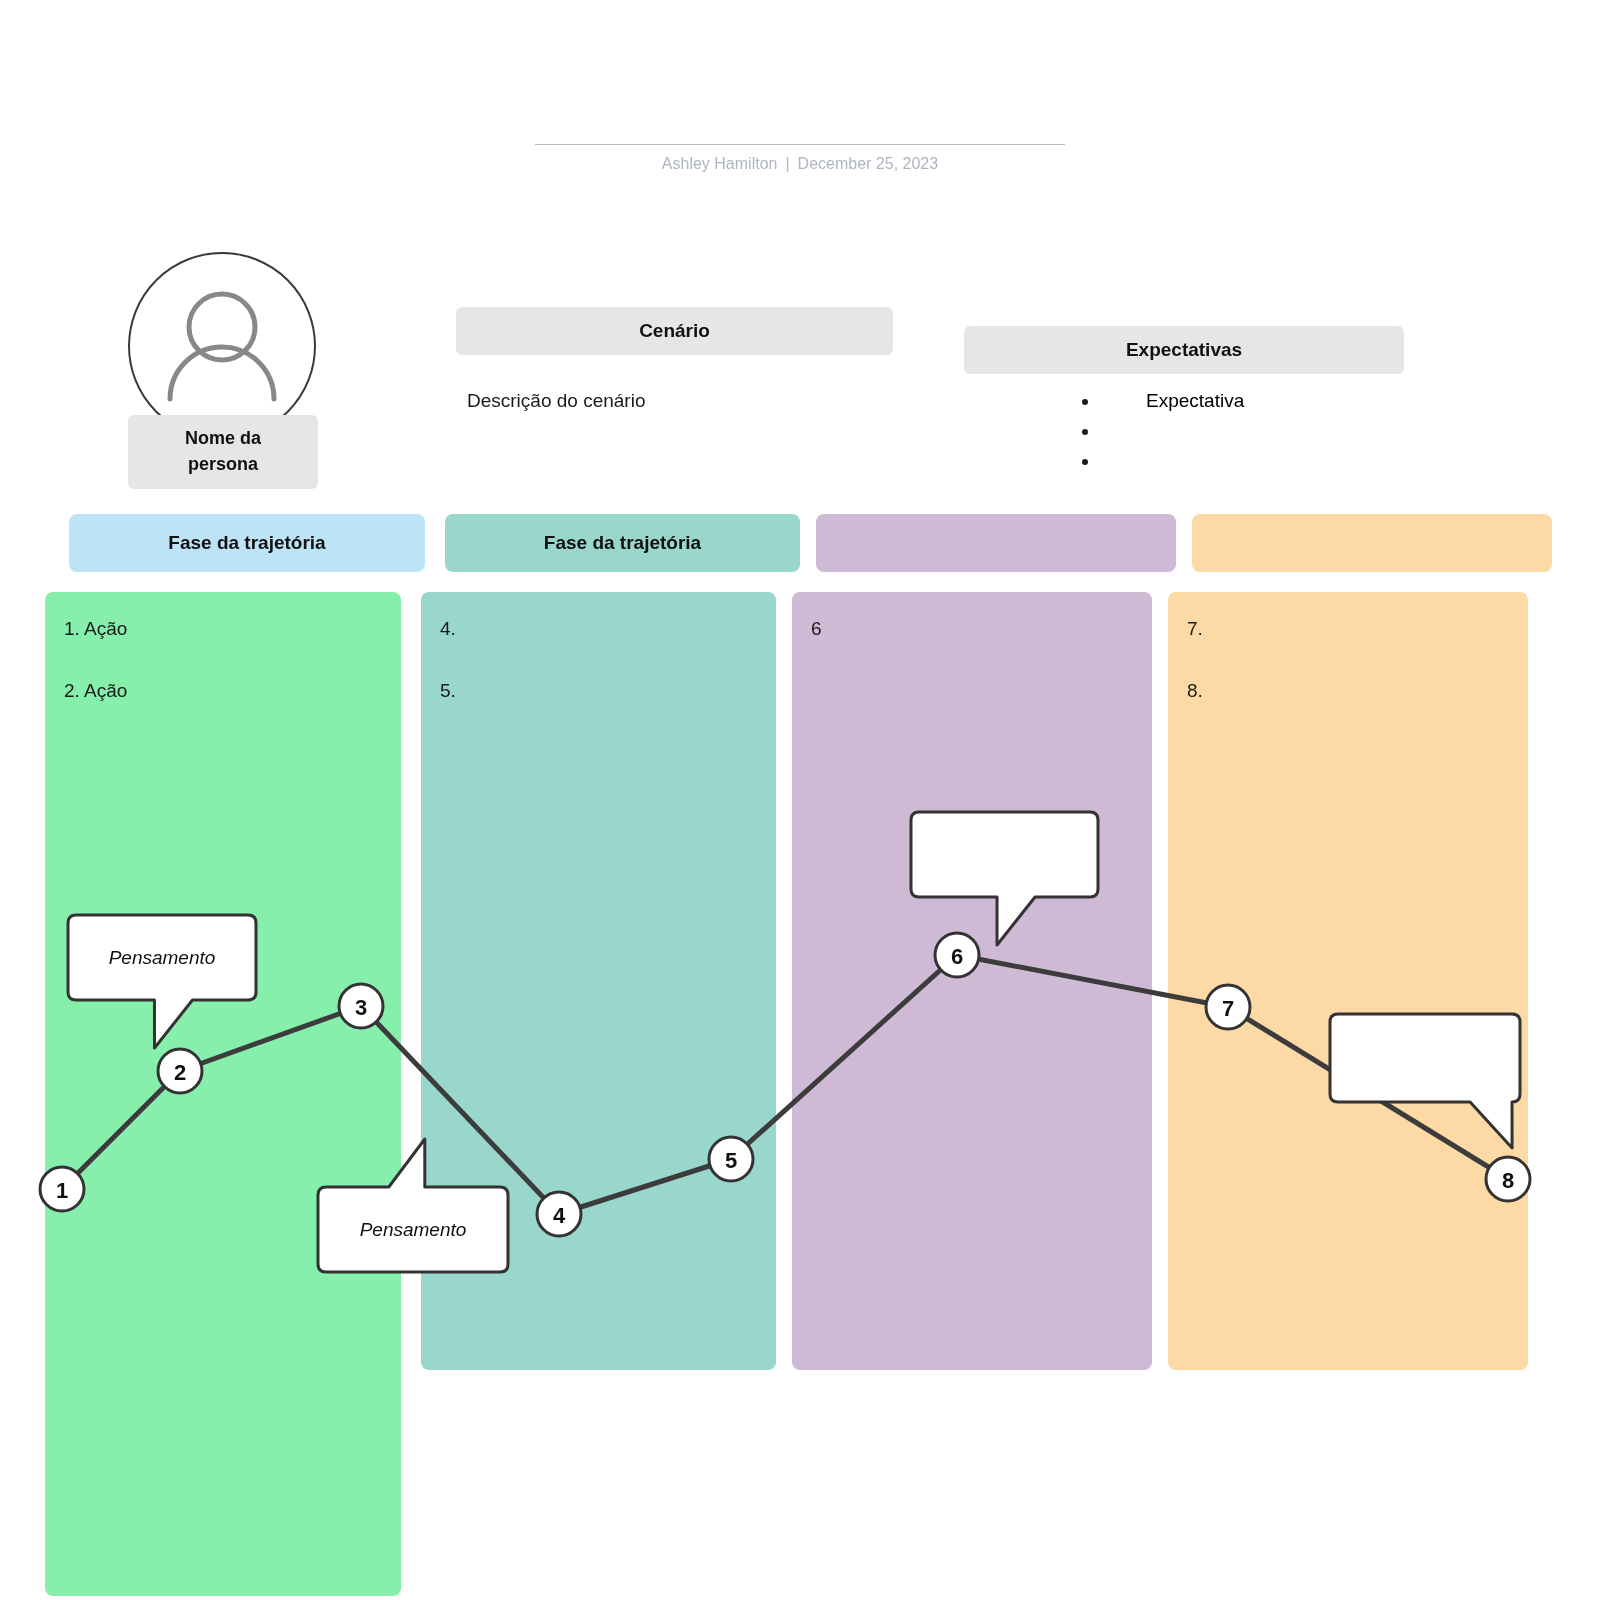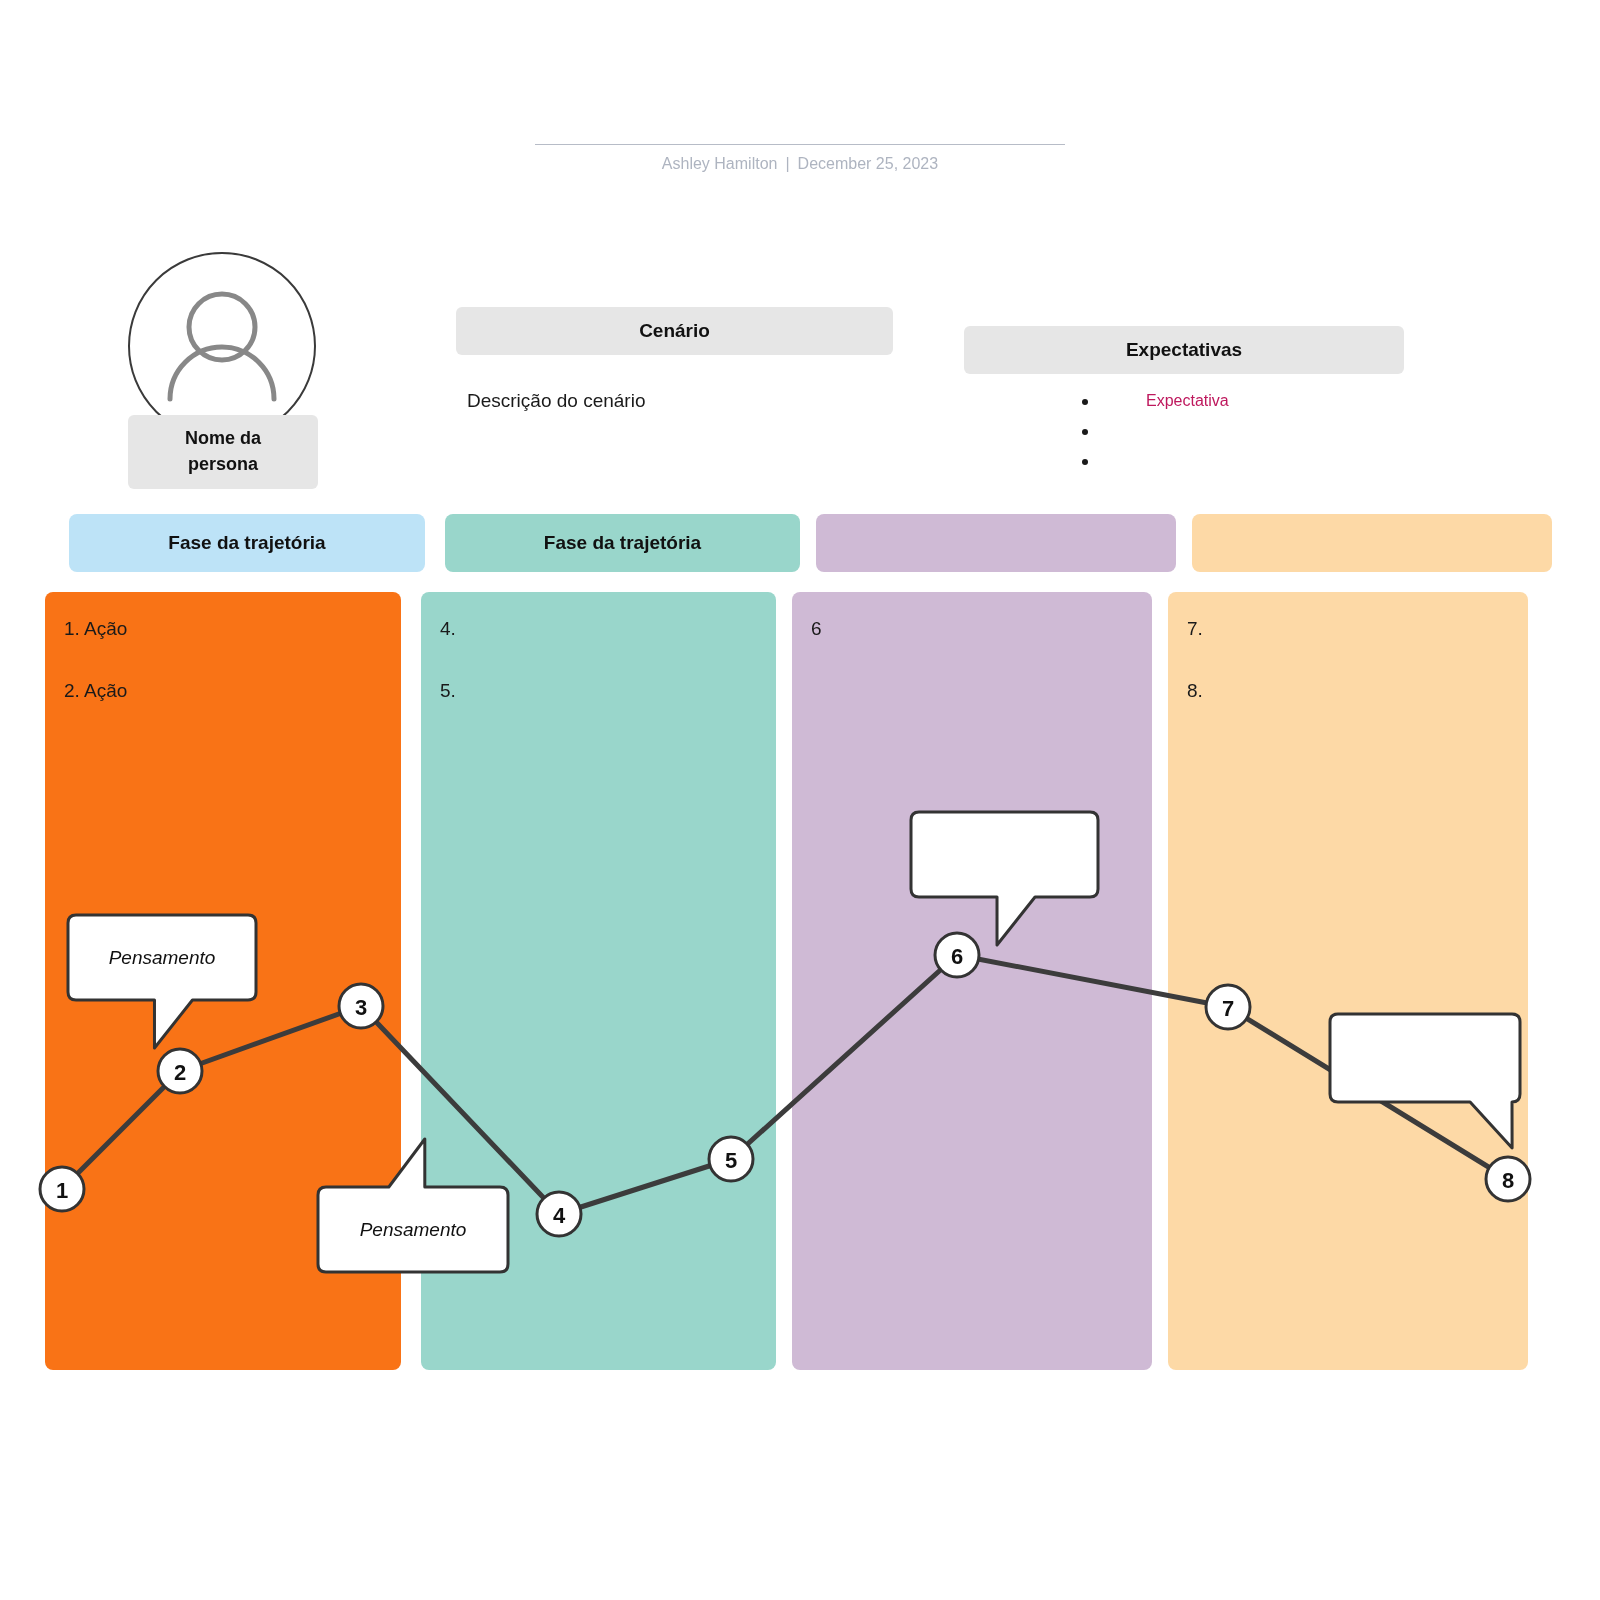--- a/index.html
+++ b/index.html
@@ -100,22 +100,22 @@
   }
   #expectations-panel { left: 964px; top: 326px; width: 440px; }
   #expectations-list {
     margin: 12px 0 0 0;
     padding: 0;
     list-style: none;
   }
   #expectations-list li {
     position: relative;
     padding-left: 40px;
-    font-size: 16px;
-    color: #be185d;
+    font-size: 19px;
+    color: #000000;
     line-height: 30px;
     min-height: 30px;
   }
   #expectations-list li::before {
     content: "";
     position: absolute;
     left: 118px;
     top: 13px;
     width: 6px;
     height: 6px;
@@ -215,21 +215,21 @@
     <li><span>Expectativa</span></li>
     <li><span></span></li>
     <li><span></span></li>
   </ul>
 </div>
 
 <div id="columns">
 
   <div class="phase-col" style="left:45px; top:514px; width:356px;">
     <div class="phase-header" style="background:#bde3f7;">Fase da trajetória</div>
-    <div class="phase-body" style="width:356px; height:778px; background:#f97316;">
+    <div class="phase-body" style="width:356px; height:1004px; background:#86efac;">
       <div class="action-item">1. Ação</div>
       <div class="action-item">2. Ação</div>
     </div>
   </div>
 
   <div class="phase-col" style="left:421px; top:514px; width:355px;">
     <div class="phase-header" style="background:#99d6cb;">Fase da trajetória</div>
     <div class="phase-body" style="width:355px; height:778px; background:#99d6cb;">
       <div class="action-item">4.</div>
       <div class="action-item">5.</div>

